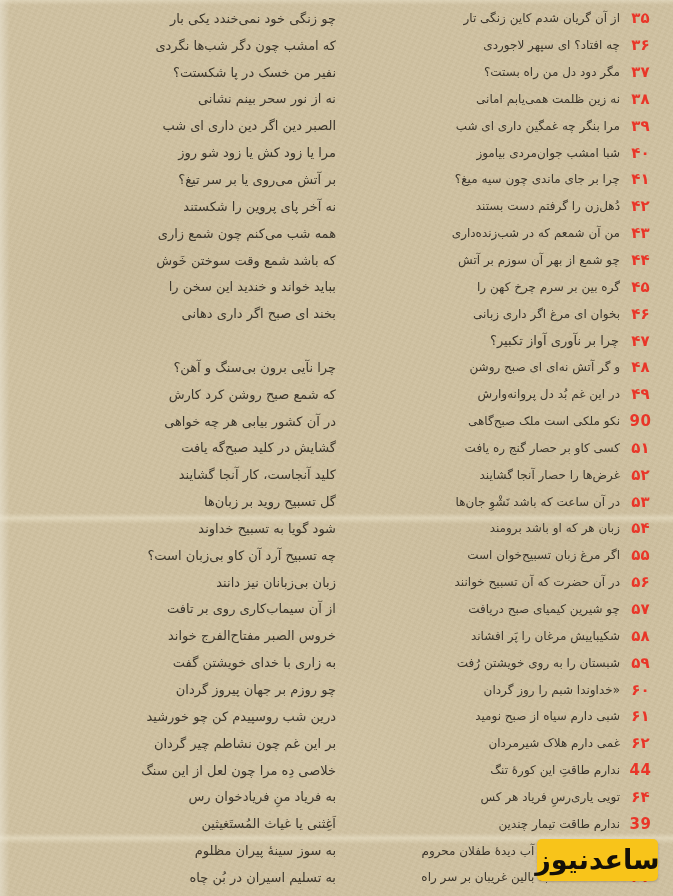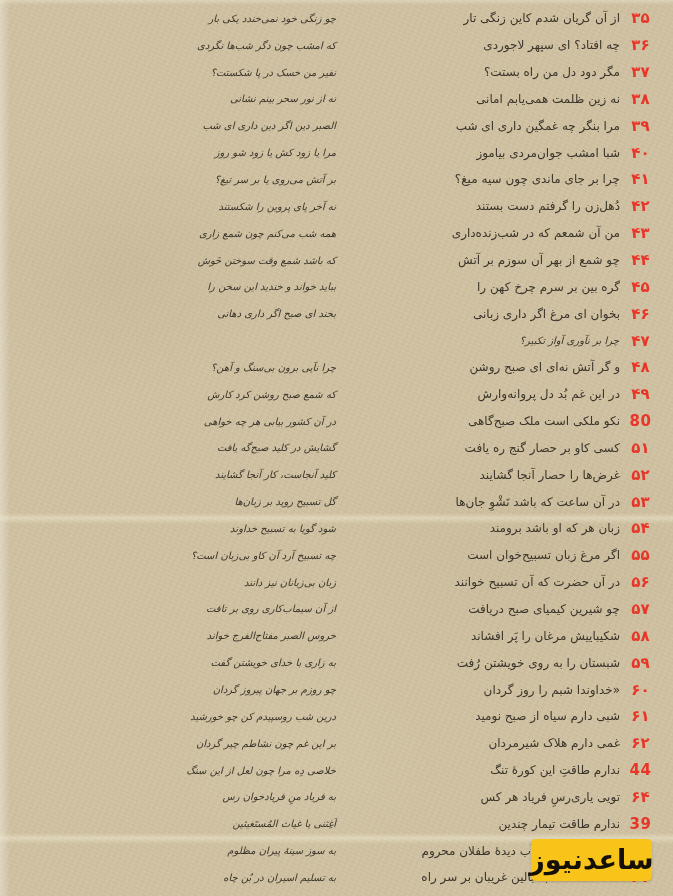--- a/index.html
+++ b/index.html
@@ -54,31 +54,30 @@
     box-sizing:border-box;
     text-align:start;
     font-size:12px;
     color:var(--ink,#3b352b);
   }
   .h2{
     flex:1;
     box-sizing:border-box;
     padding-right:1px;
     text-align:start;
-    font-size:10px;
+    font-size:13px;
     color:var(--ink,#3b352b);
-    font-style:italic;
   }
   .row.indent .h1{
     padding-right:72px;
   }
   .logo{
     position:absolute;
     left:auto;
-    right:21px;
+    right:15px;
     top:839px;
     width:121px;
     height:42px;
     background:var(--logo-bg,#f8c41a);
     border-radius:5px;
     display:flex;
     align-items:center;
     justify-content:center;
     box-shadow:0 1px 2px rgba(60,45,20,.25);
     z-index:5;
@@ -164,21 +163,21 @@
       <div class="num">۴۸</div>
       <div class="h1">و گر آتش نه‌ای ای صبح روشن</div>
       <div class="h2">چرا نآیی برون بی‌سنگ و آهن؟</div>
     </div>
       <div class="row">
       <div class="num">۴۹</div>
       <div class="h1">در این غم بُد دل پروانه‌وارش</div>
       <div class="h2">که شمع صبح روشن کرد کارش</div>
     </div>
       <div class="row">
-      <div class="num">80</div>
+      <div class="num">90</div>
       <div class="h1">نکو ملکی است ملک صبح‌گاهی</div>
       <div class="h2">در آن کشور بیابی هر چه خواهی</div>
     </div>
       <div class="row">
       <div class="num">۵۱</div>
       <div class="h1">کسی کاو بر حصار گنج ره یافت</div>
       <div class="h2">گشایش در کلید صبح‌گه یافت</div>
     </div>
       <div class="row">
       <div class="num">۵۲</div>

